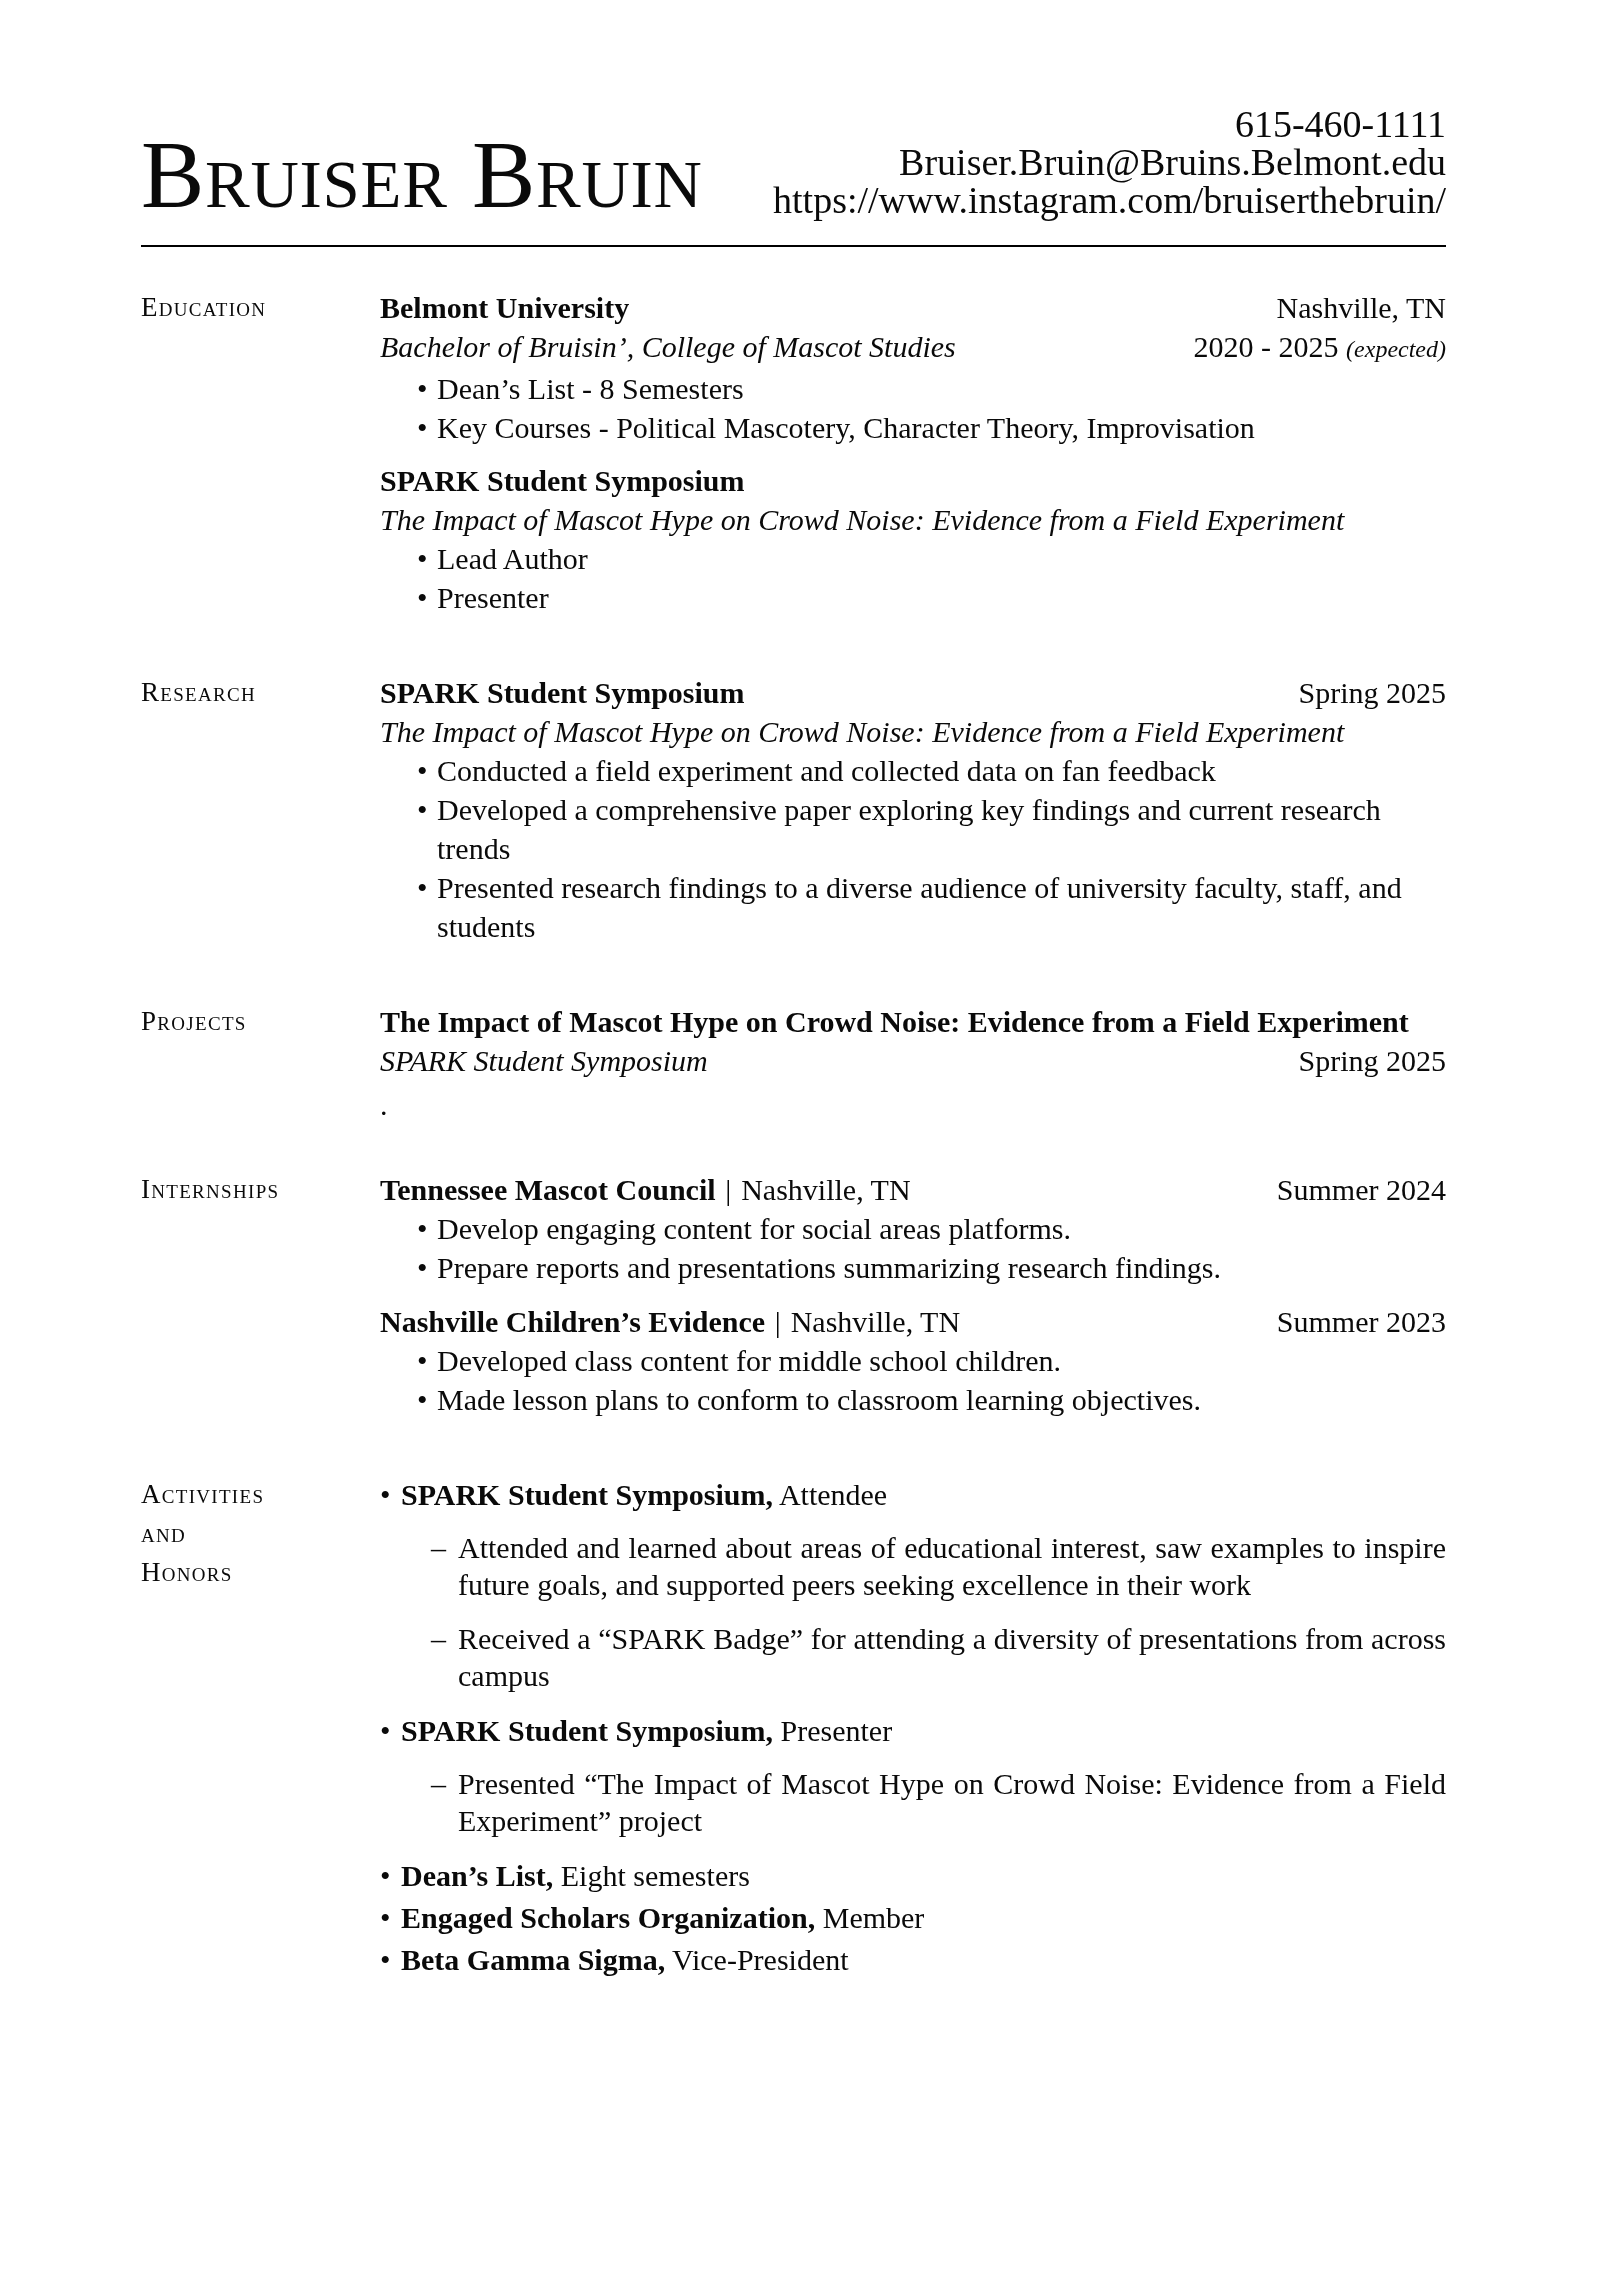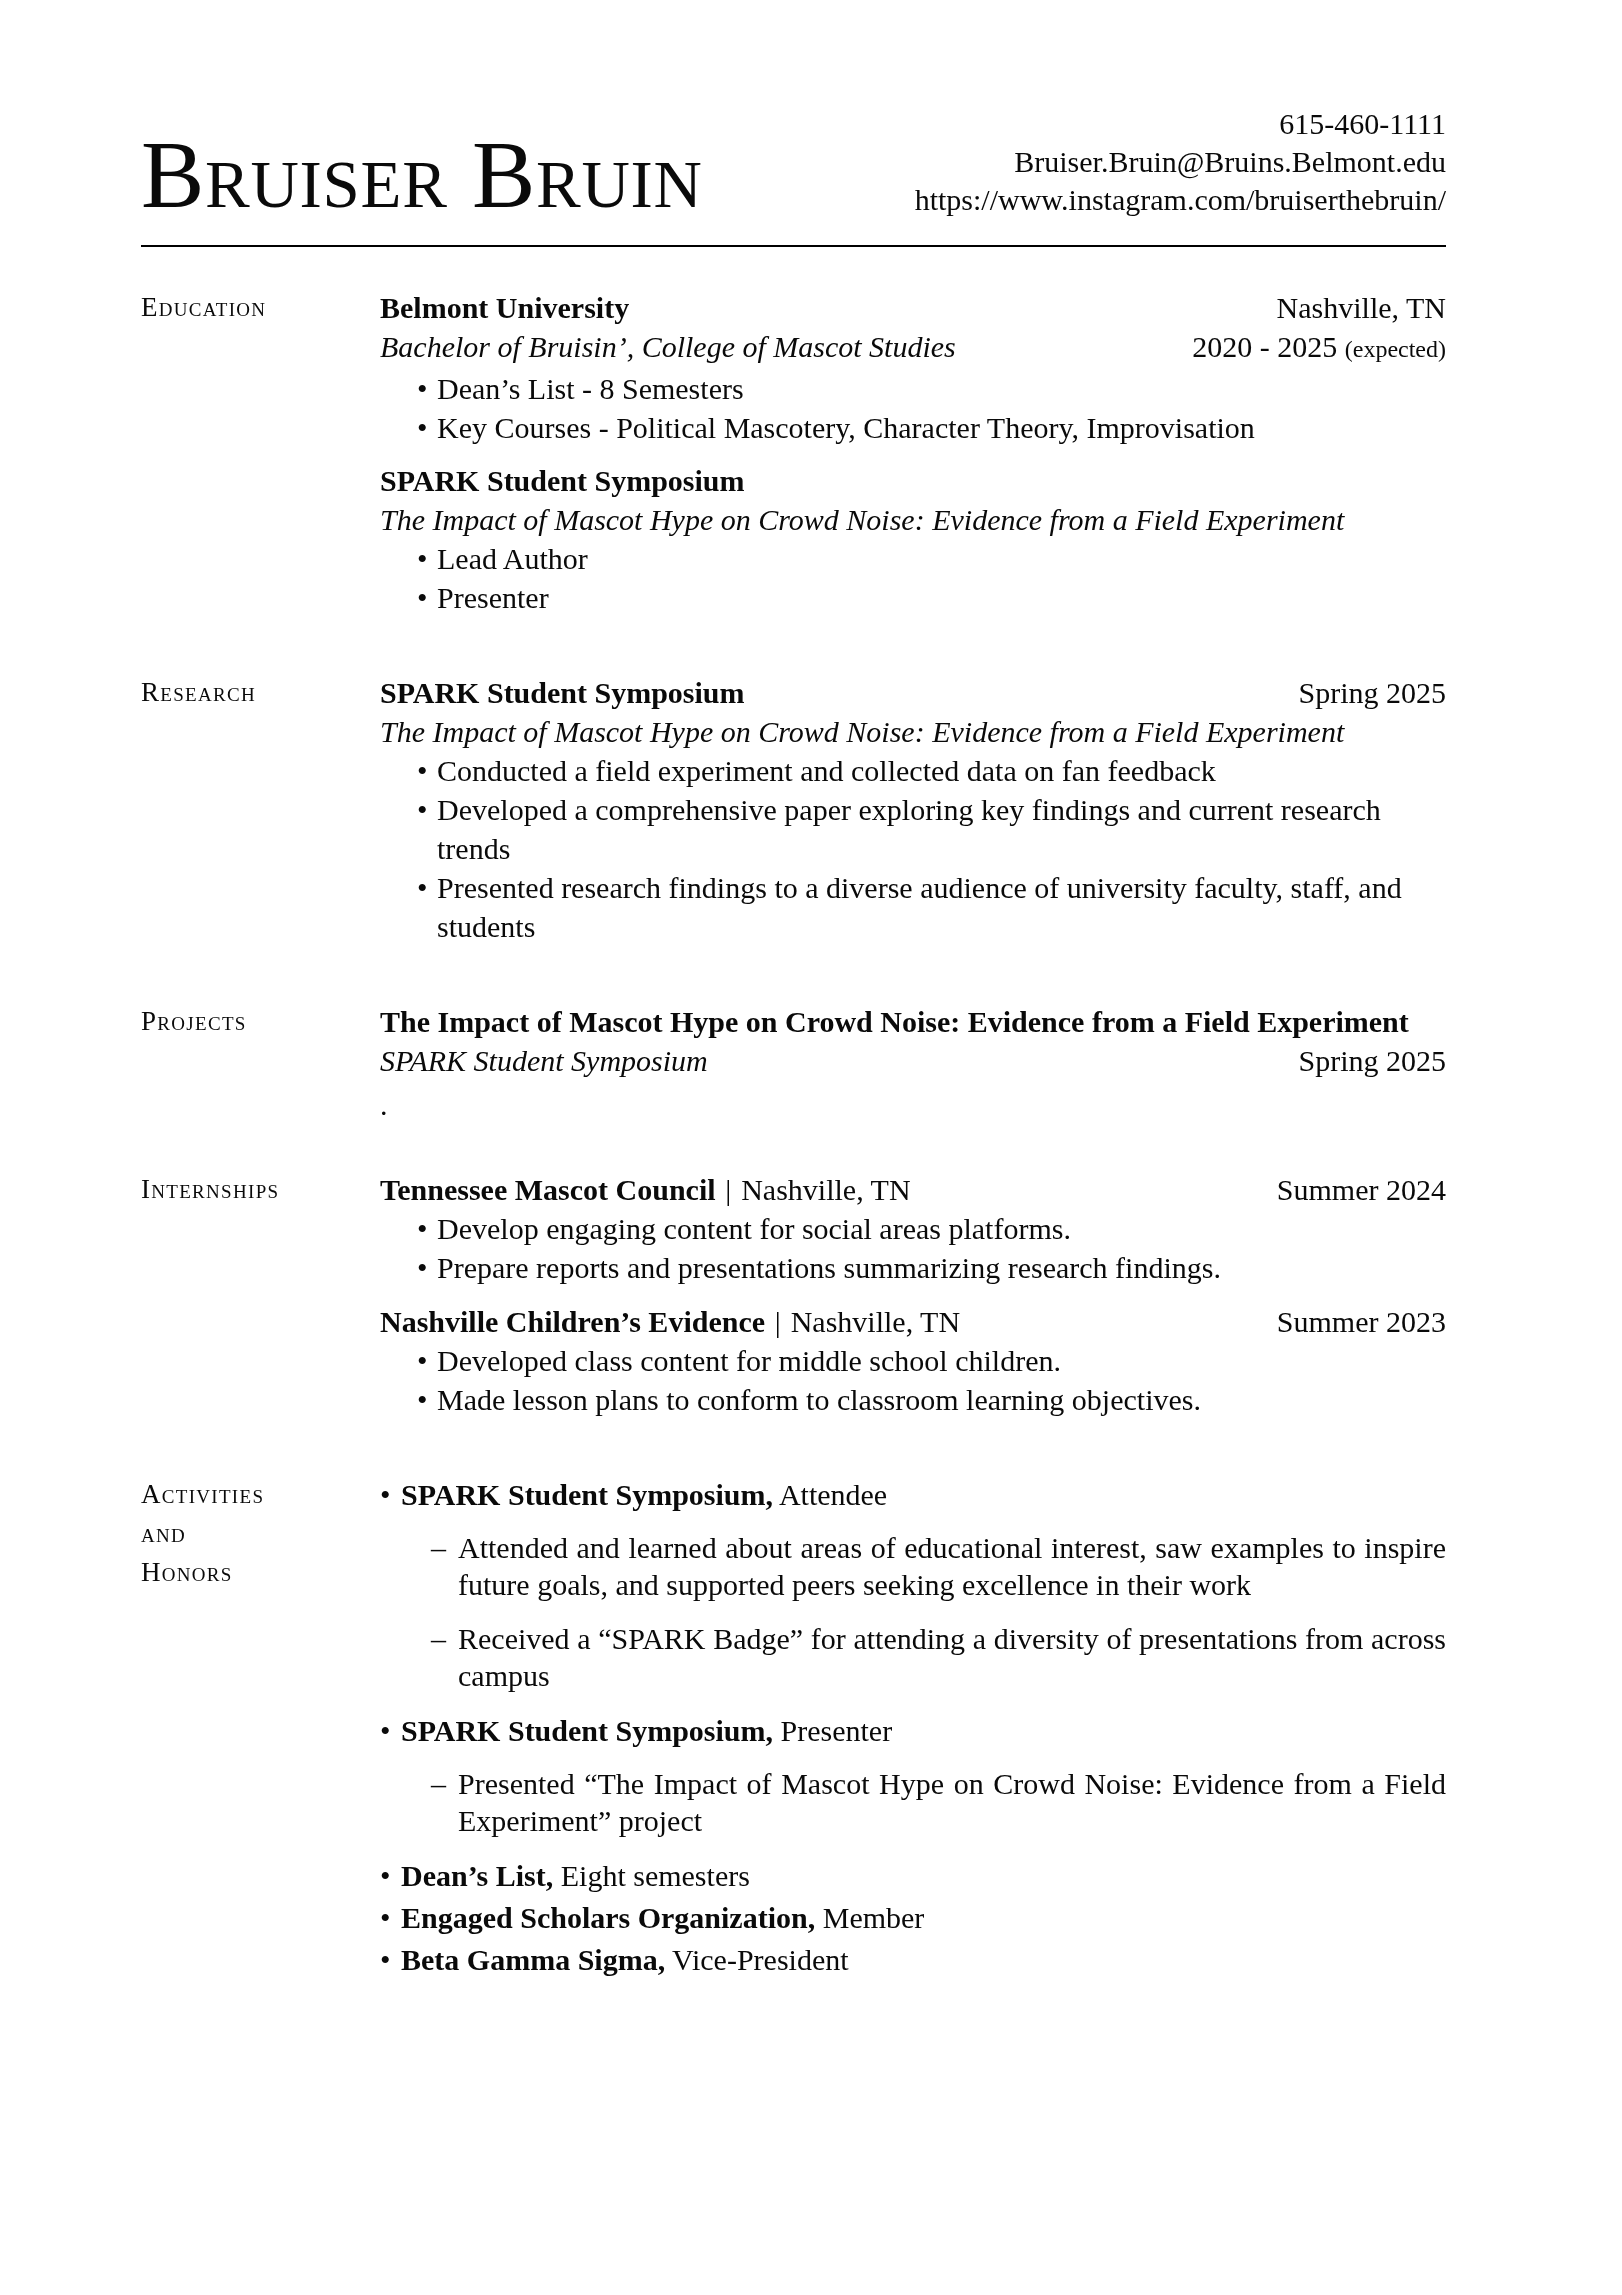--- a/index.html
+++ b/index.html
@@ -16,34 +16,34 @@
     background:#ffffff;
     overflow:hidden;
   }
   
   .header{display:flex;justify-content:space-between;align-items:flex-end;}
   .name{
     margin:0;font-weight:400;font-size:95px;line-height:1;
     font-variant:small-caps;letter-spacing:0.7px;white-space:nowrap;
     transform:translateY(3.9px);
   }
-  .contact{text-align:right;font-size:30px;line-height:38px;}
+  .contact{text-align:right;font-size:38px;line-height:38px;}
   .rule{border:none;border-top:2.6px solid #000;margin:26px 0 41px 0;}
   
   .section{display:flex;align-items:flex-start;margin-bottom:56px;font-size:30px;}
   .labelcol{flex:0 0 239px;width:239px;font-size:27px;line-height:39px;font-variant:small-caps;letter-spacing:1.3px;font-weight:400;}
   .contentcol{flex:1;min-width:0;}
   .entry{margin:0;}
   .entry + .entry{margin-top:14.4px;}
   .line{display:flex;justify-content:space-between;align-items:baseline;line-height:39px;}
   .left{min-width:0;}
   .right{white-space:nowrap;padding-left:26px;}
   .bold{font-weight:700;}
   .italic{font-style:italic;}
-  .note{font-size:24px;}
+  .note{font-style:italic;font-size:24px;}
   .sep{padding:0 9.8px;}
   
   ul.bullets{list-style:none;margin:0;padding:0;}
   ul.bullets li{display:flex;line-height:39px;padding-left:37px;}
   ul.bullets .marker{flex:0 0 20px;width:20px;}
   ul.bullets .text{flex:1;min-width:0;}
   .stray{line-height:19.6px;margin-top:10.5px;font-size:30px;}
   
   .act-item{display:flex;line-height:39px;}
   .act-item + .act-item{margin-top:3.3px;}

